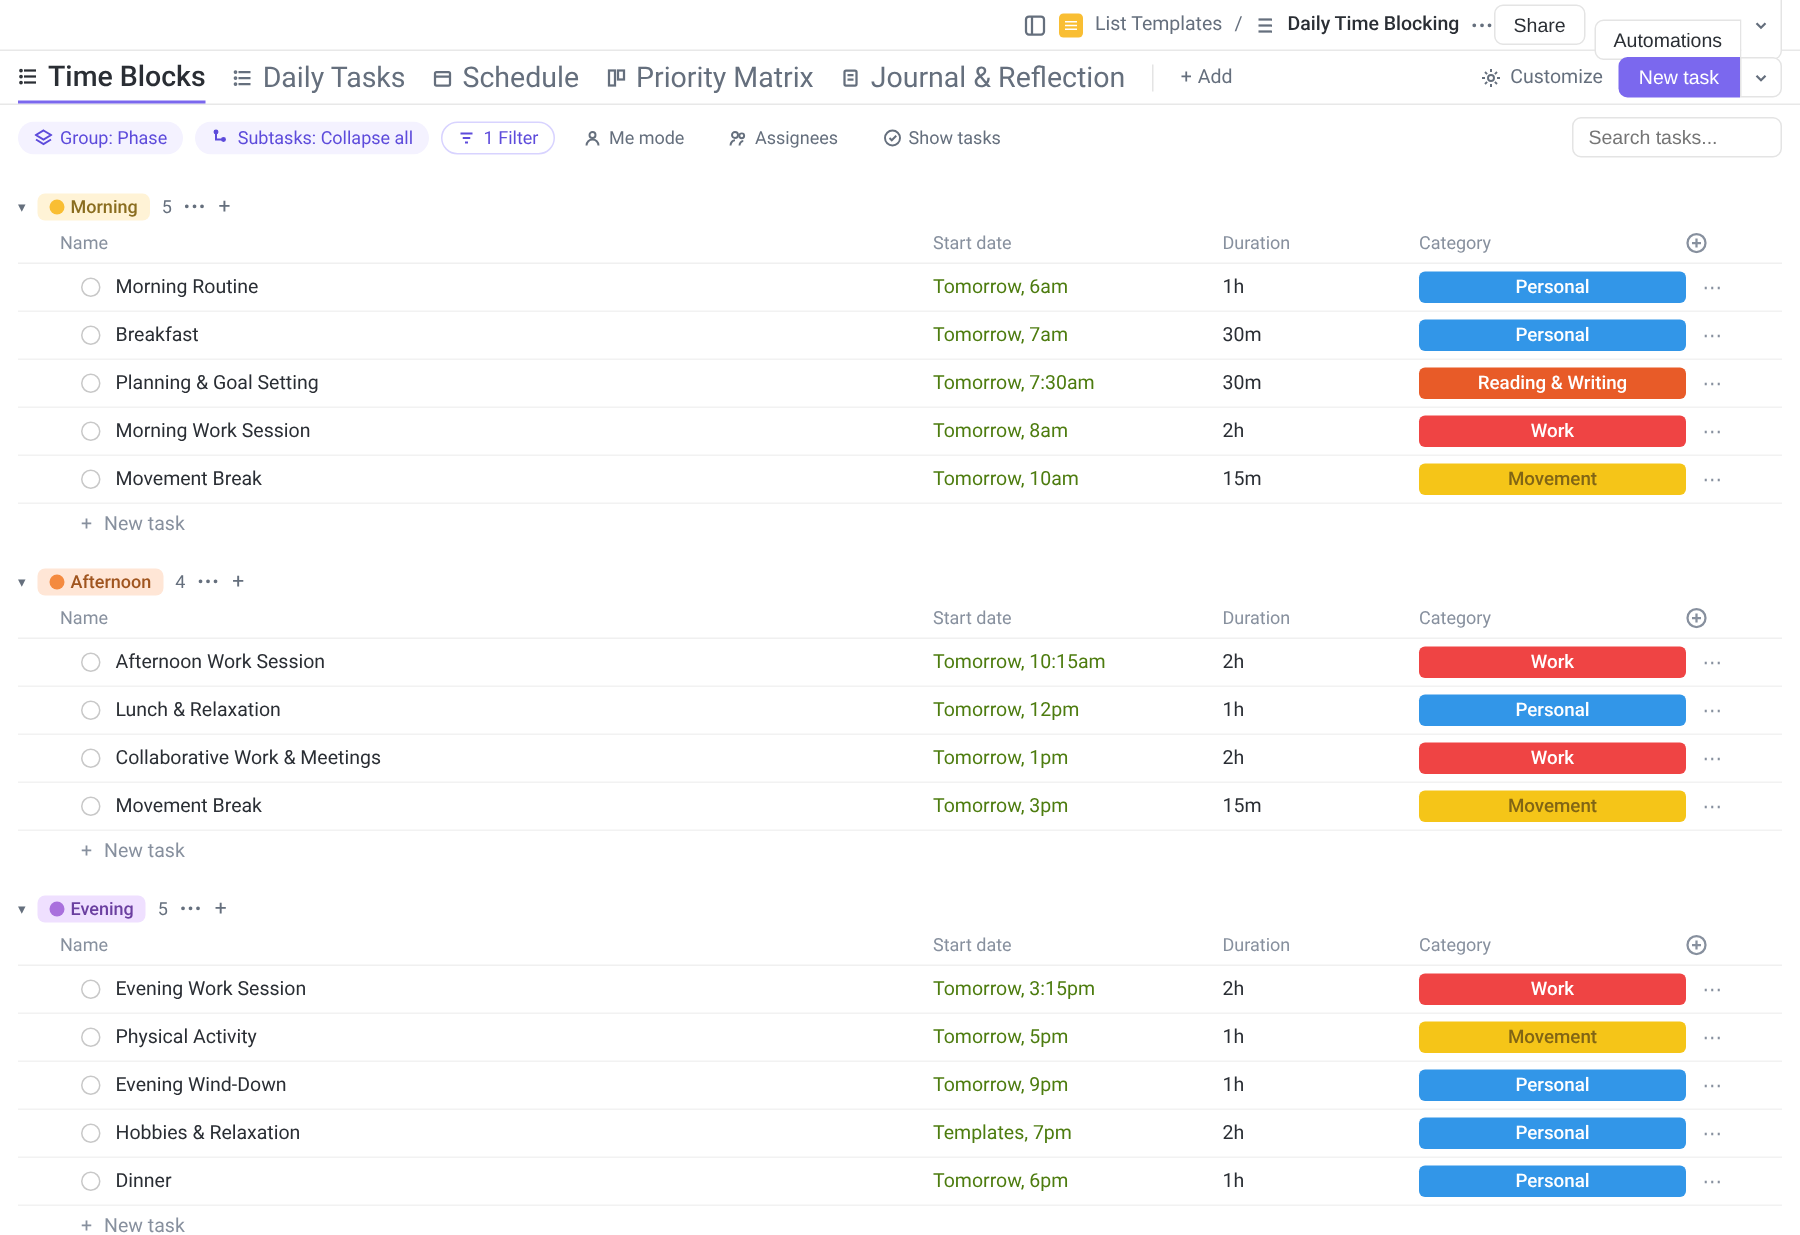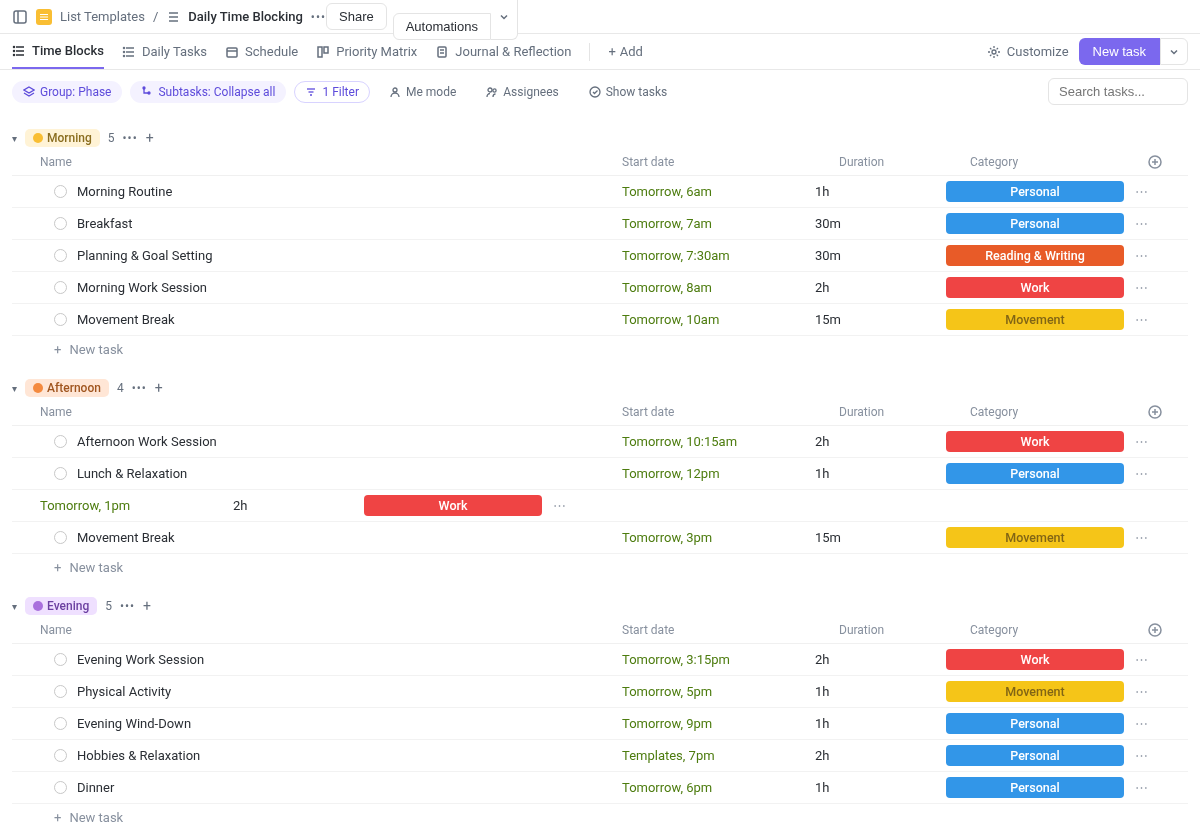--- a/index.html
+++ b/index.html
@@ -1,35 +1,35 @@
 <!DOCTYPE html>
 <html><head>
 <meta charset="utf-8">
 <style>
 * { box-sizing: border-box; margin: 0; padding: 0; }
 body { font-family: -apple-system, BlinkMacSystemFont, "Segoe UI", Roboto, sans-serif; font-size: 13px; color: #2a2e34; background: #fff; width: 1200px; }
-.topbar { display: flex; align-items: center; justify-content: flex-start; padding: 8px 12px; border-bottom: 1px solid #e8e8e8; height: 34px; }
+.topbar { display: flex; align-items: center; justify-content: flex-end; padding: 8px 12px; border-bottom: 1px solid #e8e8e8; height: 34px; }
 .topbar-left { display: flex; align-items: center; gap: 8px; }
 .ic { display: inline-flex; align-items: center; justify-content: center; }
 .sidebar-ic { width: 16px; height: 16px; color: #656f7d; cursor: pointer; }
 .folder-badge { width: 16px; height: 16px; background: #f9be33; border-radius: 3px; display: flex; align-items: center; justify-content: center; }
 .crumb { color: #656f7d; cursor: pointer; }
 .crumb-sep { color: #656f7d; }
 .list-ic { color: #656f7d; }
 .page-title { font-weight: 500; color: #2a2e34; }
 .dots { color: #656f7d; cursor: pointer; letter-spacing: 1px; font-size: 12px; }
 .topbar-right { display: flex; align-items: center; gap: 6px; }
 .btn { border: 1px solid #e4e4e4; background: #fff; border-radius: 6px; padding: 5px 12px; font-size: 13px; cursor: pointer; color: #2a2e34; }
 .btn-split { display: flex; }
 .btn-split .btn:first-child { border-radius: 6px 0 0 6px; margin-top: 20px; }
 .btn-split .btn.caret { border-left: none; border-radius: 0 6px 6px 0; padding: 5px 8px; }
 
 .tabs { display: flex; align-items: center; justify-content: space-between; padding: 0 12px; border-bottom: 1px solid #e8e8e8; height: 36px; }
 .tabs-left { display: flex; align-items: center; gap: 18px; height: 100%; }
-.tab { display: flex; align-items: center; gap: 6px; color: #656f7d; cursor: pointer; height: 100%; font-size: 13px; }
+.tab { display: flex; align-items: center; gap: 6px; color: #656f7d; cursor: pointer; height: 100%; font-size: 19px; }
 .tab.active { color: #2a2e34; font-weight: 500; border-bottom: 2px solid #7b68ee; }
 .tab-ic { width: 14px; height: 14px; }
 .vdiv { width: 1px; height: 18px; background: #e4e4e4; }
 .add-view { color: #656f7d; cursor: pointer; display: flex; align-items: center; gap: 4px; }
 .tabs-right { display: flex; align-items: center; gap: 10px; }
 .customize { display: flex; align-items: center; gap: 6px; color: #656f7d; cursor: pointer; }
 .newtask-wrap { display: flex; }
 .newtask { background: #7b68ee; color: #fff; border: none; border-radius: 6px 0 0 6px; padding: 6px 14px; font-size: 13px; cursor: pointer; }
 .newtask-caret { background: #fff; border: 1px solid #e4e4e4; border-radius: 0 6px 6px 0; padding: 5px 8px; cursor: pointer; color: #656f7d; }
 
@@ -53,21 +53,21 @@
 .pill-morning .emoji-dot { background:#f9be33; }
 .pill-afternoon .emoji-dot { background:#f48a3f; }
 .pill-evening .emoji-dot { background:#a970dd; }
 .emoji-dot{ width:10px; height:10px; border-radius:50%; display:inline-block;}
 .count { color: #656f7d; font-size: 12px; }
 .plus-sm { color: #656f7d; cursor: pointer; font-size: 14px; }
 
 .cols { display: flex; align-items: center; color: #87909e; font-size: 12px; padding: 4px 0 6px 28px; border-bottom: 1px solid #f0f0f0; }
 .col-name { flex: 0 0 582px; }
 .col-start { flex: 0 0 193px; }
-.col-dur { flex: 0 0 131px; margin-left: 24px; }
+.col-dur { flex: 0 0 131px; }
 .col-cat { flex: 0 0 178px; text-align: left; }
 .col-add { flex: 0 0 30px; text-align: right; cursor: pointer; }
 
 .row { display: flex; align-items: center; padding: 5px 0 5px 28px; border-bottom: 1px solid #f2f2f2; font-size: 13px; }
 .c-name { flex: 0 0 582px; display: flex; align-items: center; gap: 10px; }
 .status-circle { width: 13px; height: 13px; border: 1.5px solid #c8c8c8; border-radius: 50%; cursor: pointer; flex-shrink: 0; margin-left: 14px; }
 .c-start { flex: 0 0 193px; color: #4d7c0f; }
 .c-dur { flex: 0 0 131px; color: #2a2e34; }
 .c-cat { flex: 0 0 178px; }
 .cat-tag { display: block; width: 100%; text-align: center; padding: 3px 0; border-radius: 4px; font-size: 12.5px; color: #fff; font-weight: 500; }
@@ -401,20 +401,24 @@
           <span>Lunch &amp; Relaxation</span>
         </div>
         <div class="c-start">Tomorrow, 12pm</div>
         <div class="c-dur">1h</div>
         <div class="c-cat">
           <span class="cat-tag cat-personal">Personal</span>
         </div>
         <div class="c-dots">⋯</div>
       </div>
       <div class="row">
+        <div class="c-name">
+          <span class="status-circle"></span>
+          <span>Collaborative Work &amp; Meetings</span>
+        </div>
         <div class="c-start">Tomorrow, 1pm</div>
         <div class="c-dur">2h</div>
         <div class="c-cat">
           <span class="cat-tag cat-work">Work</span>
         </div>
         <div class="c-dots">⋯</div>
       </div>
       <div class="row">
         <div class="c-name">
           <span class="status-circle"></span>

